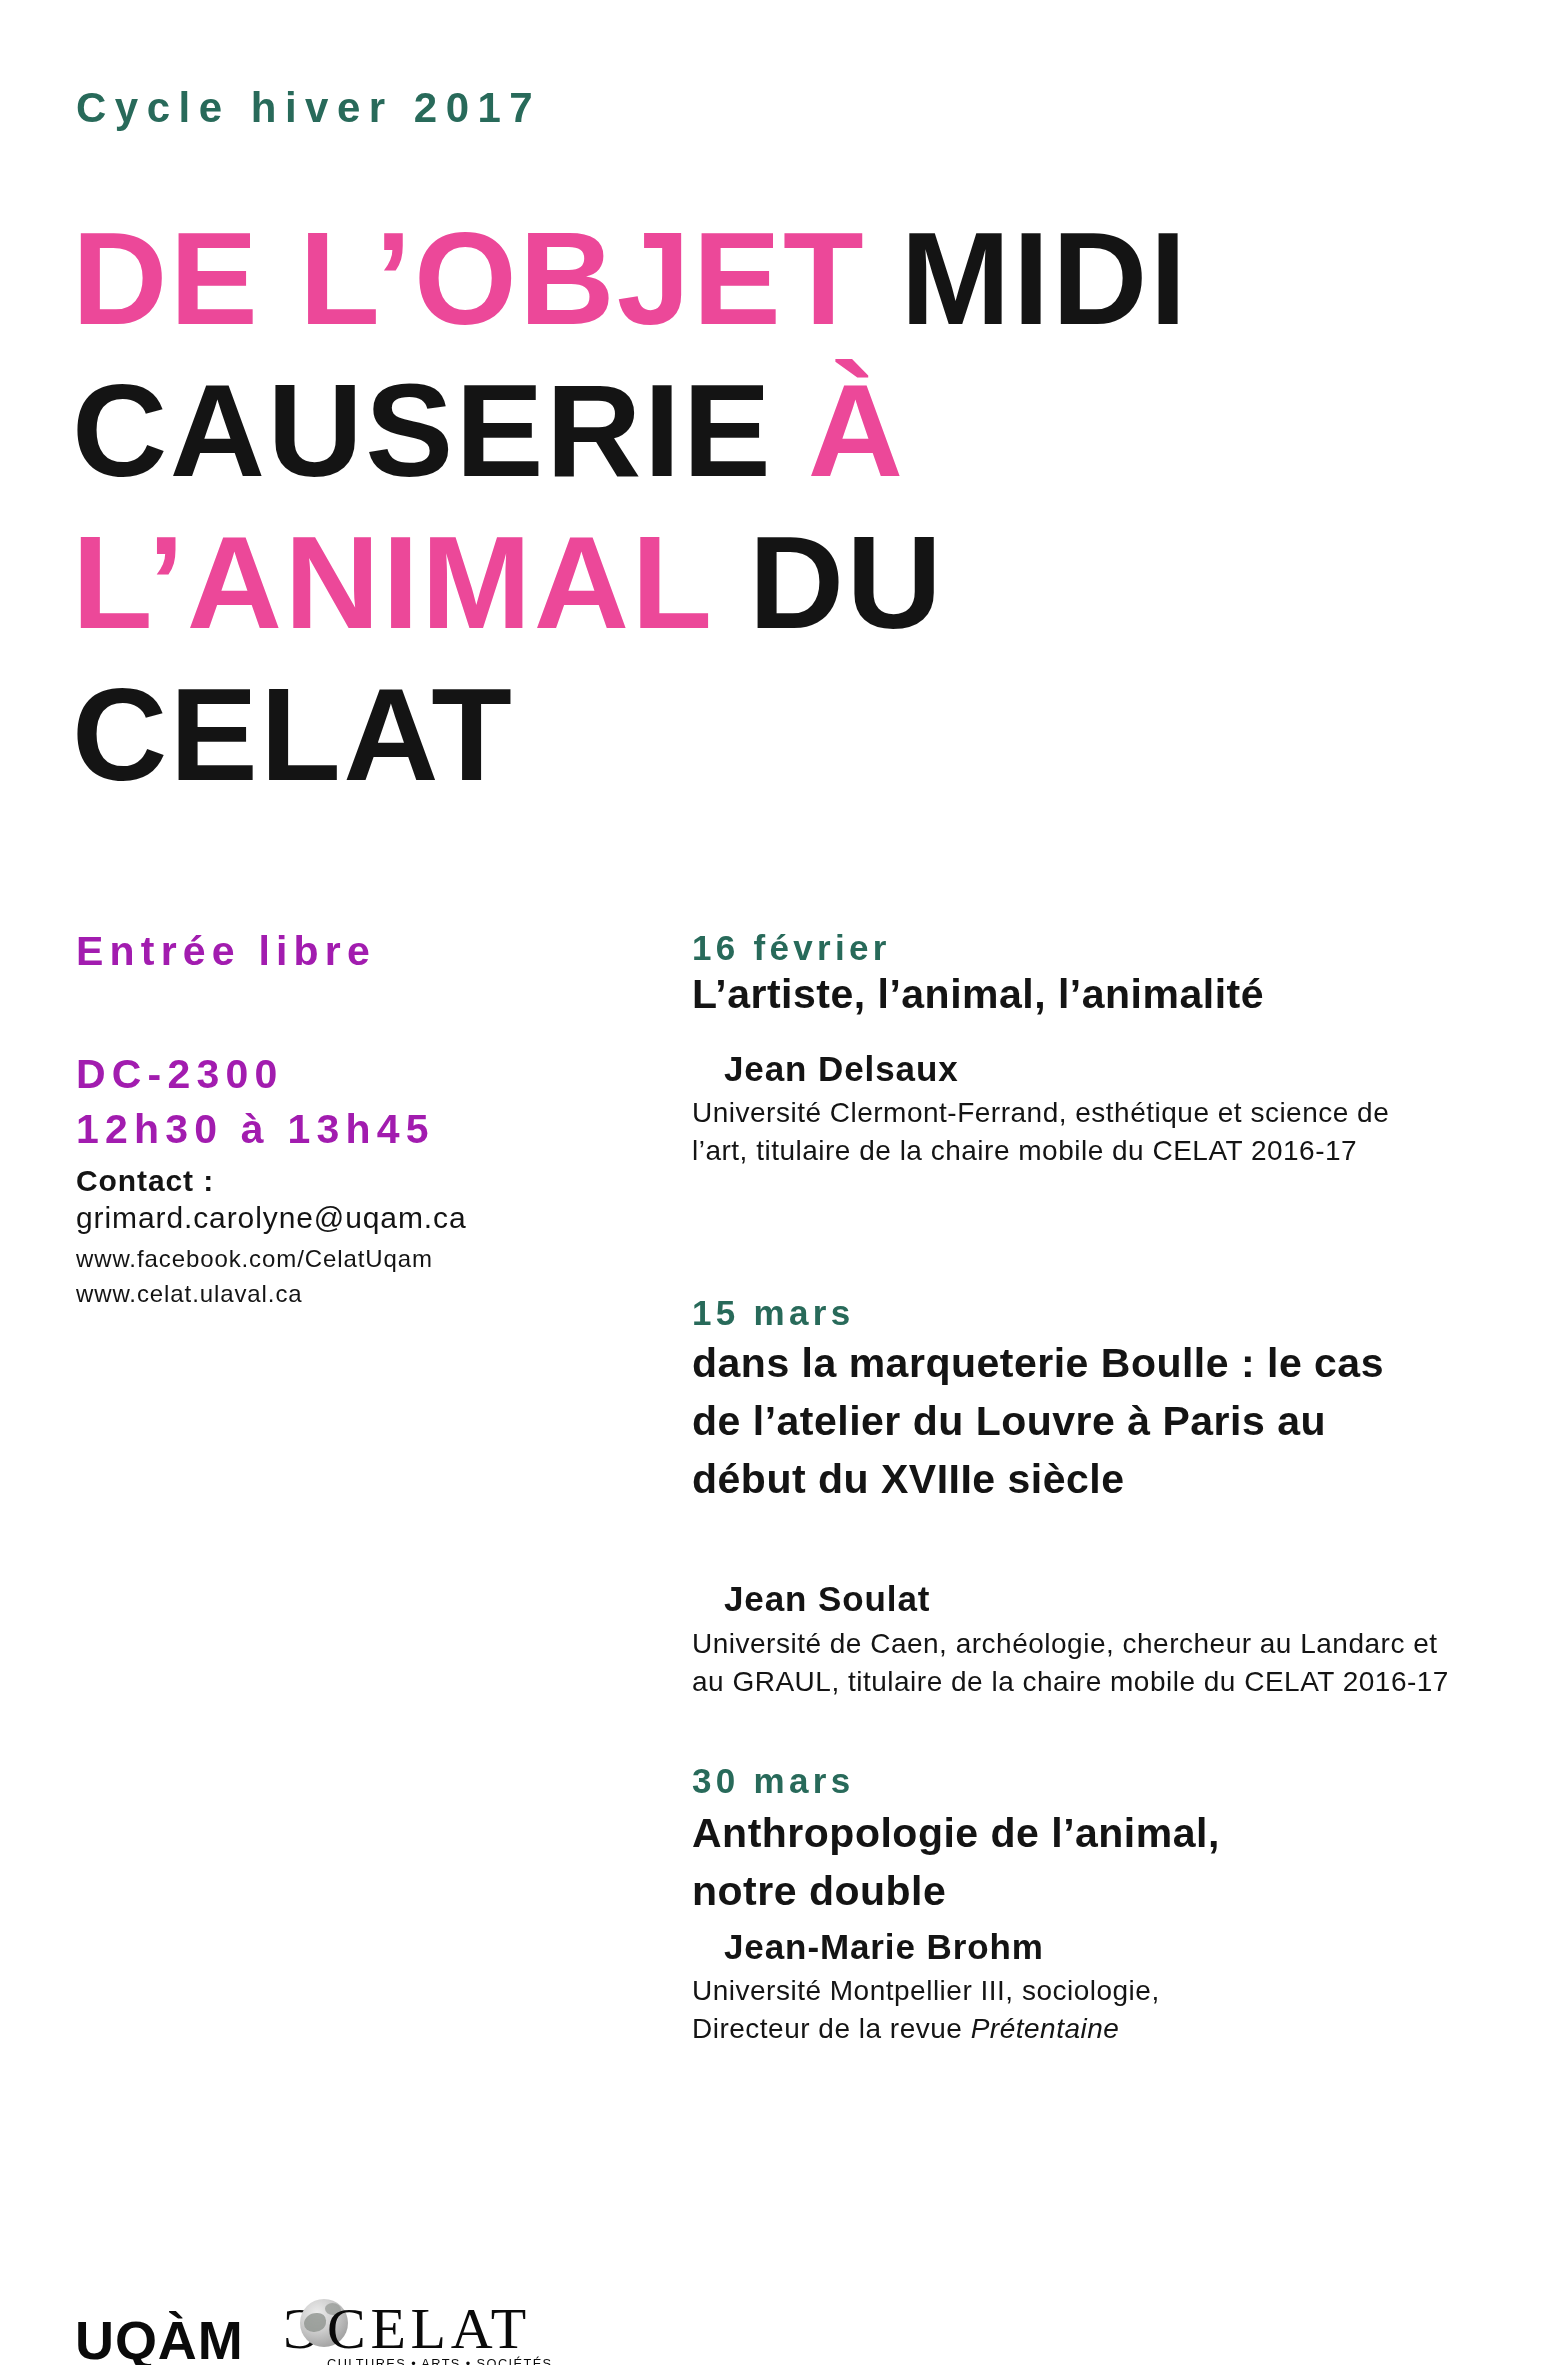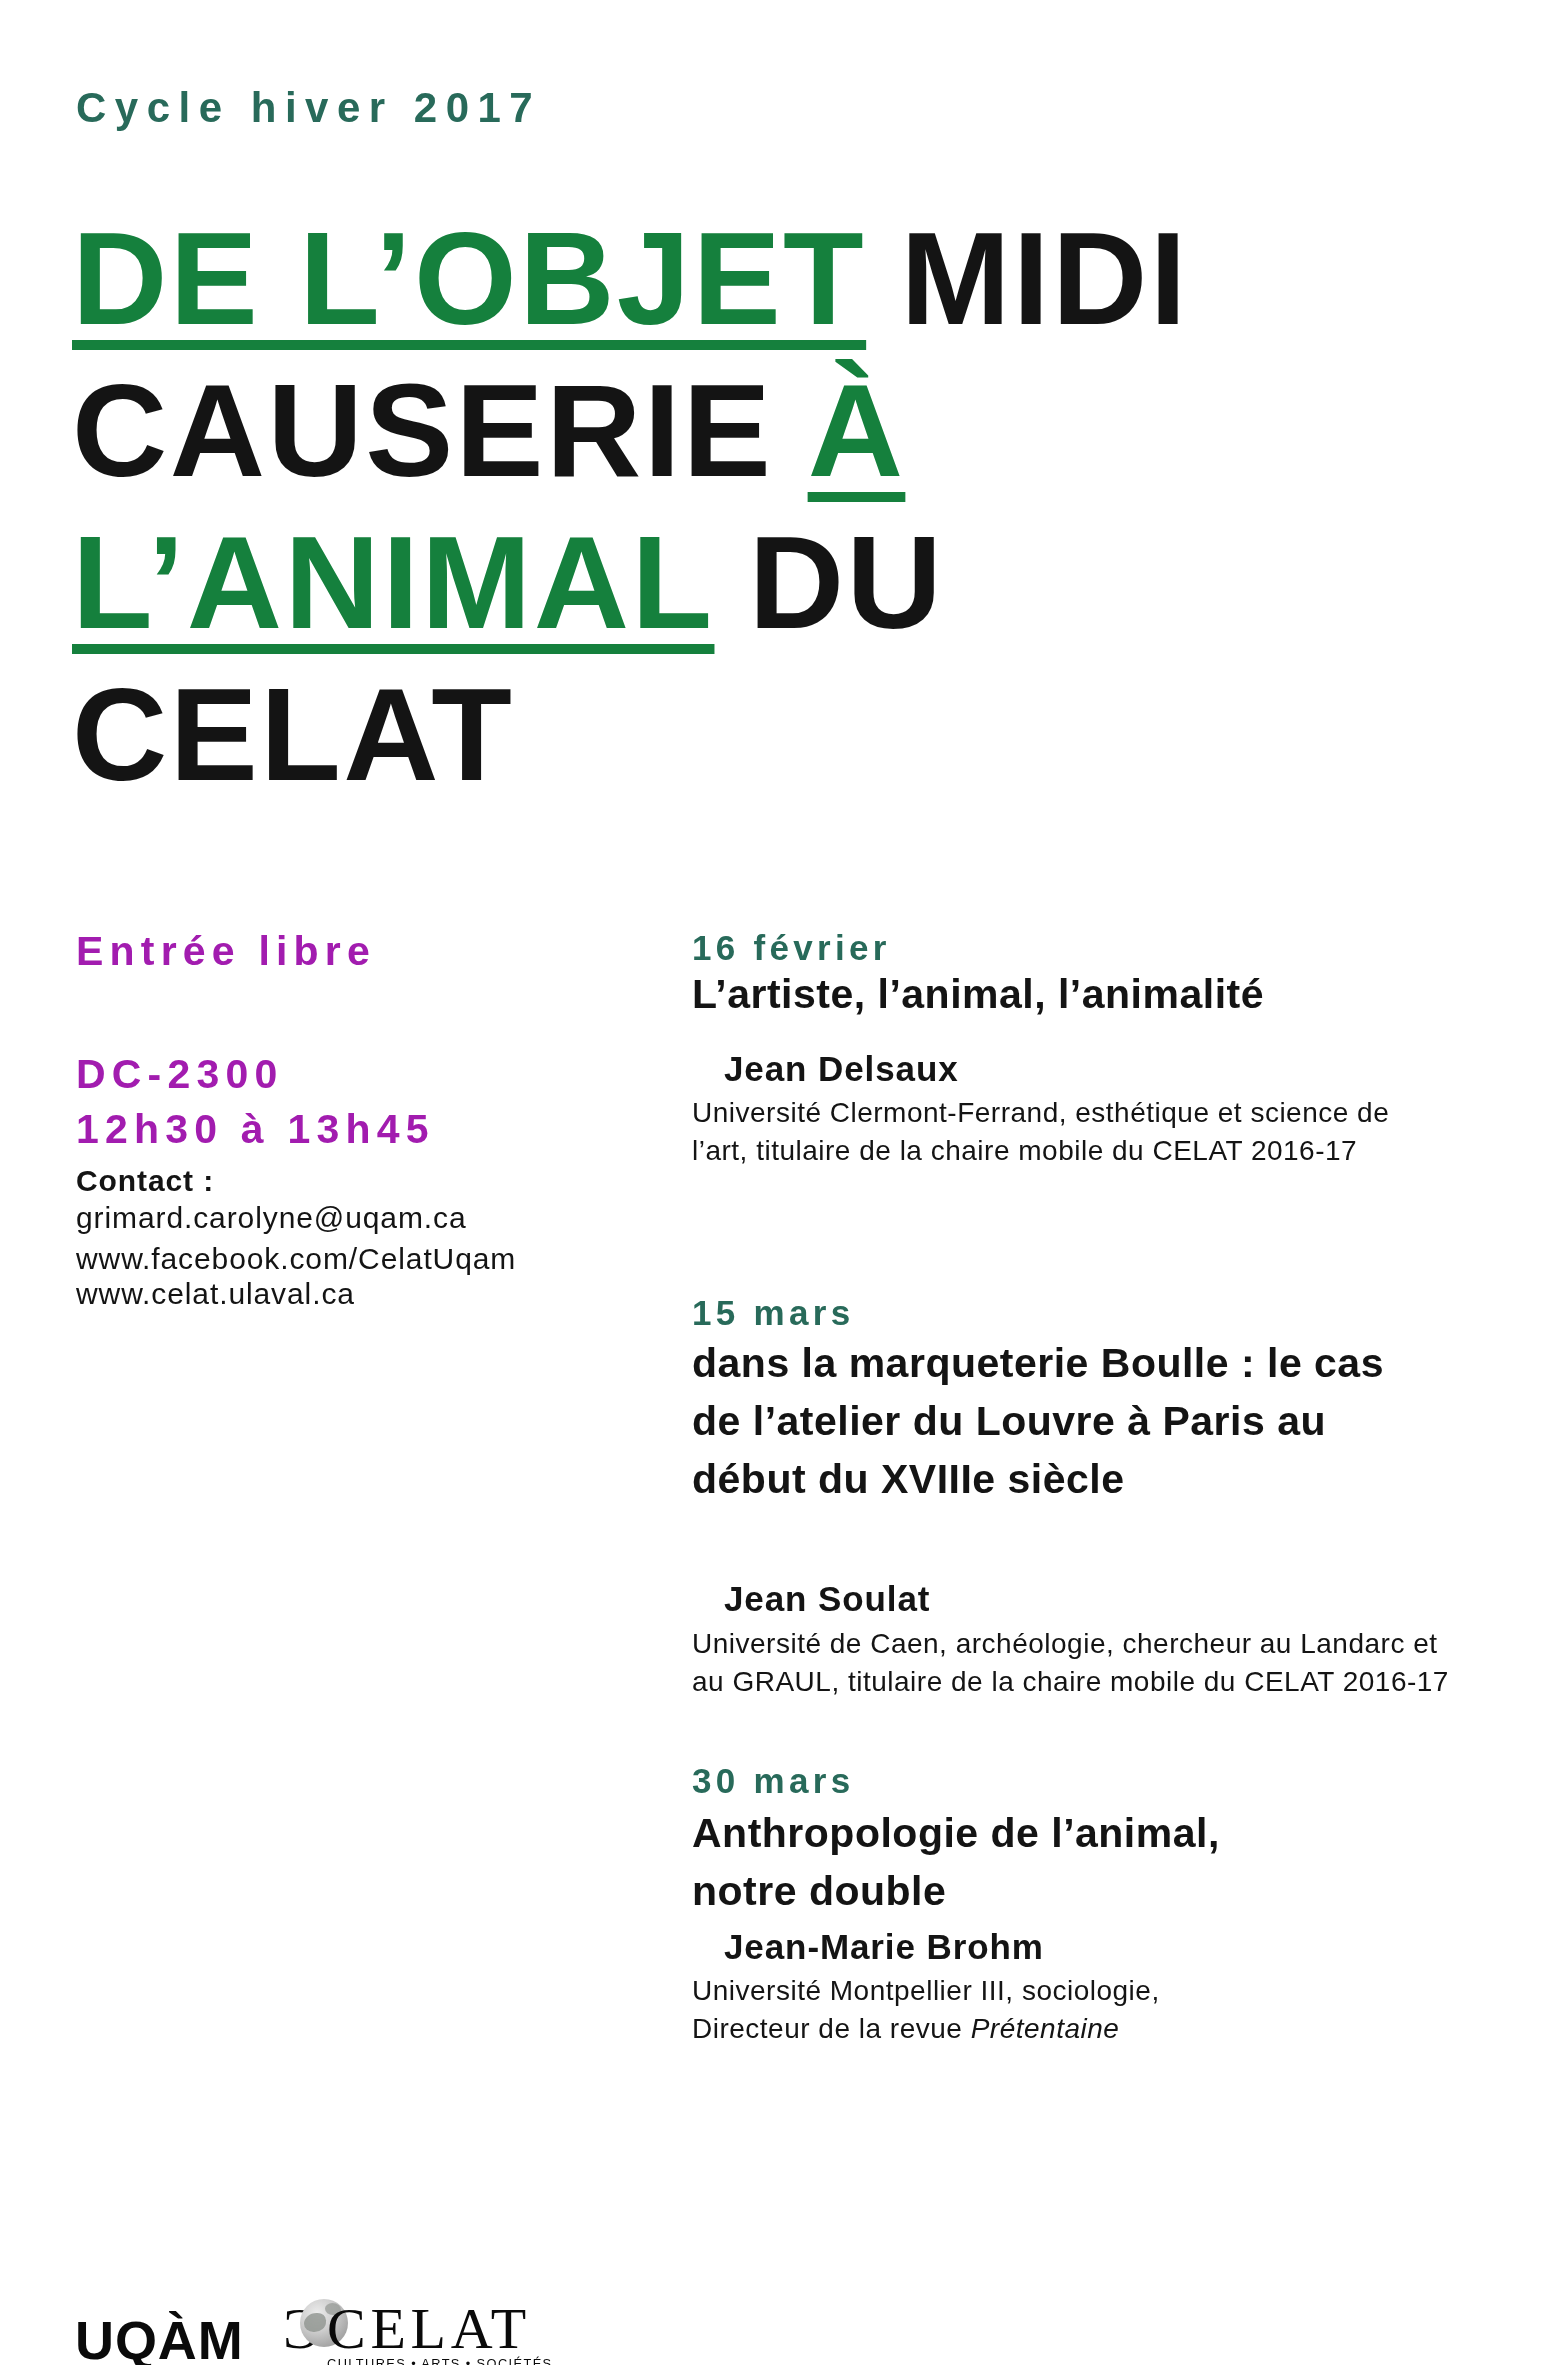--- a/index.html
+++ b/index.html
@@ -30,22 +30,21 @@
   .main-title {
     left: 72px; top: 203px;
     font-size: 132px;
     line-height: 152px;
     font-weight: 700;
     letter-spacing: 2.4px;
     white-space: nowrap;
     color: #141414;
   }
   .title-teal {
-    color: #15803d;
-    text-decoration: underline;
+    color: #ec4899;
     text-decoration-thickness: 10.4px;
     text-underline-offset: 16px;
     text-decoration-skip-ink: none;
   }
   .title-gap { margin-left: 0.26em; }
 
   
   .teal-head {
     color: #a21caf;
     font-weight: 700;
@@ -64,21 +63,21 @@
   }
   .contact-block {
     left: 76px; top: 1162px;
     font-size: 30px;
     letter-spacing: 0.9px;
     line-height: 37px;
     white-space: nowrap;
   }
   .urls-block {
     left: 76px; top: 1241px;
-    font-size: 30px;
+    font-size: 24px;
     letter-spacing: 0.9px;
     line-height: 35px;
     white-space: nowrap;
   }
   .bold { font-weight: 700; }
 
   
   .event-date {
     left: 692px;
     font-size: 35px;

